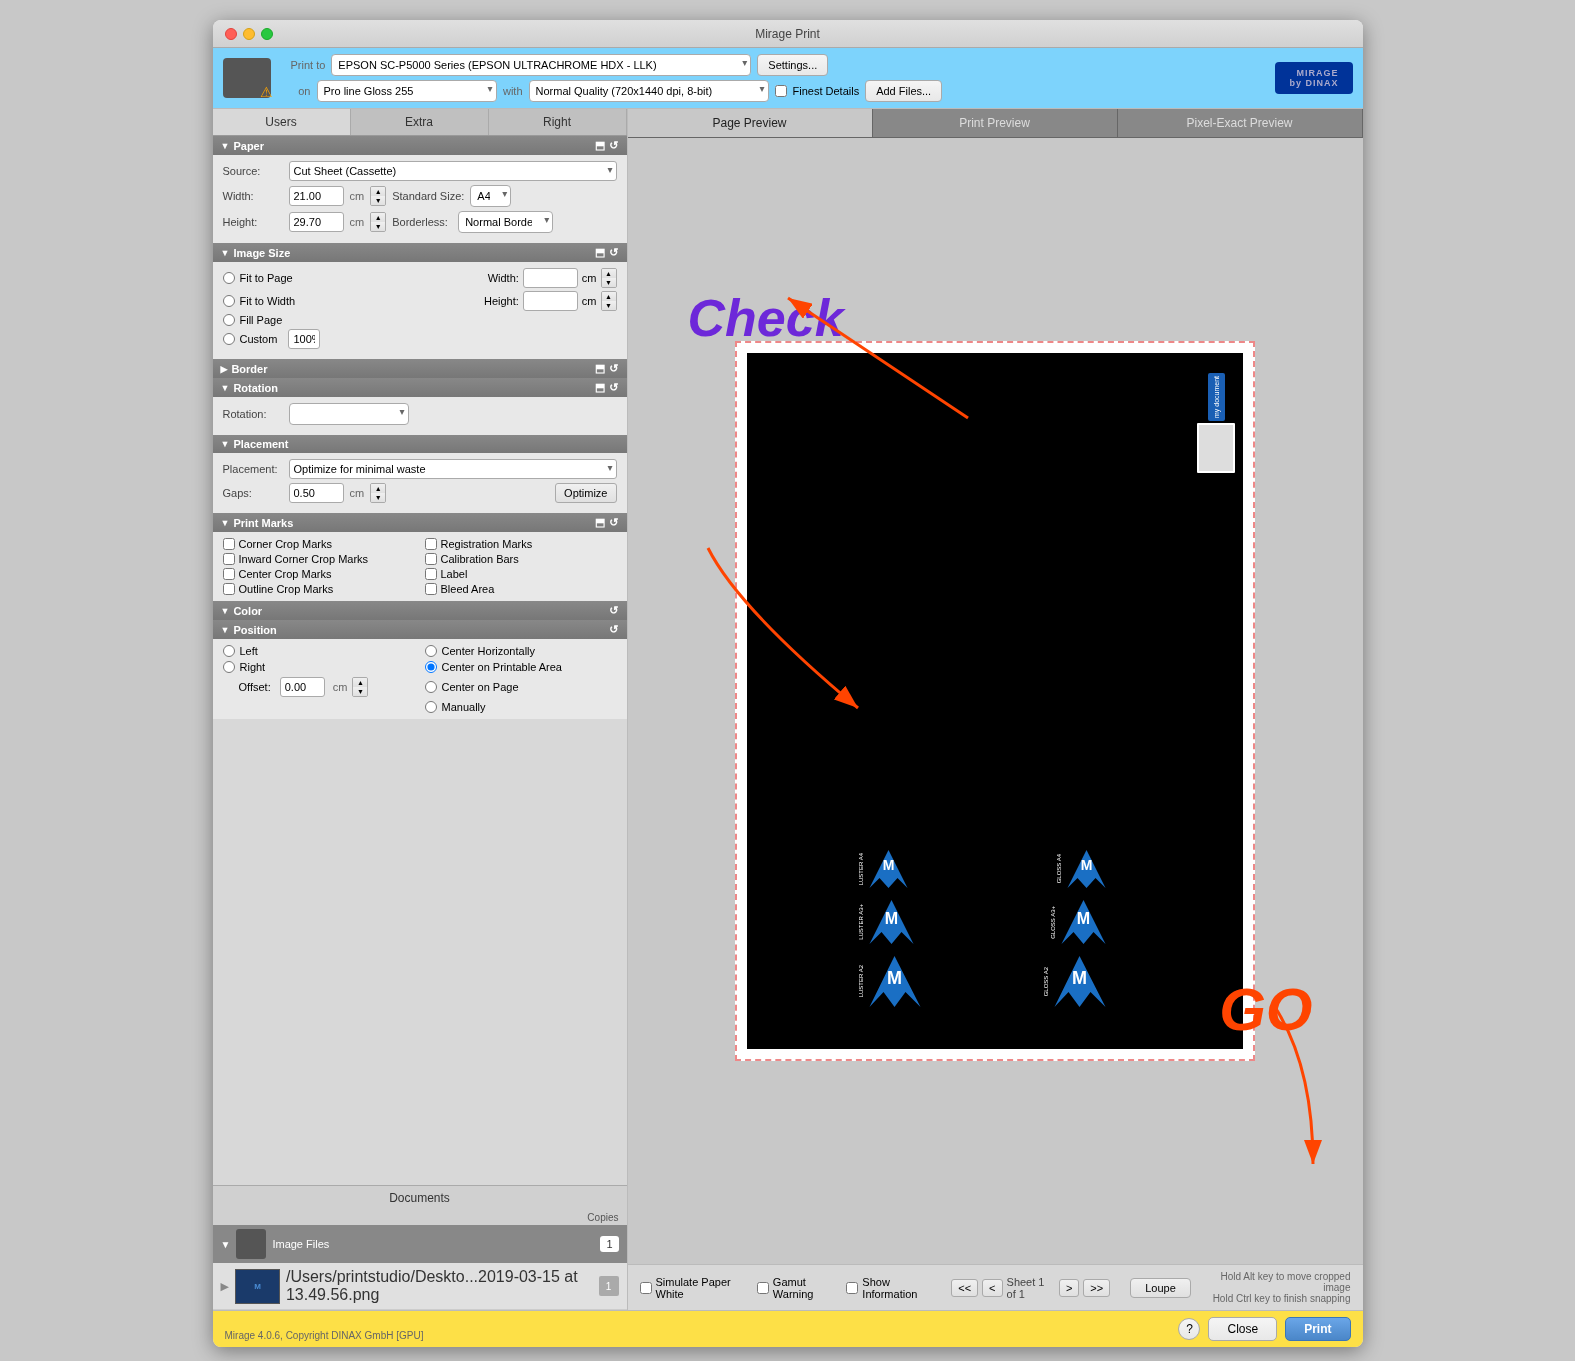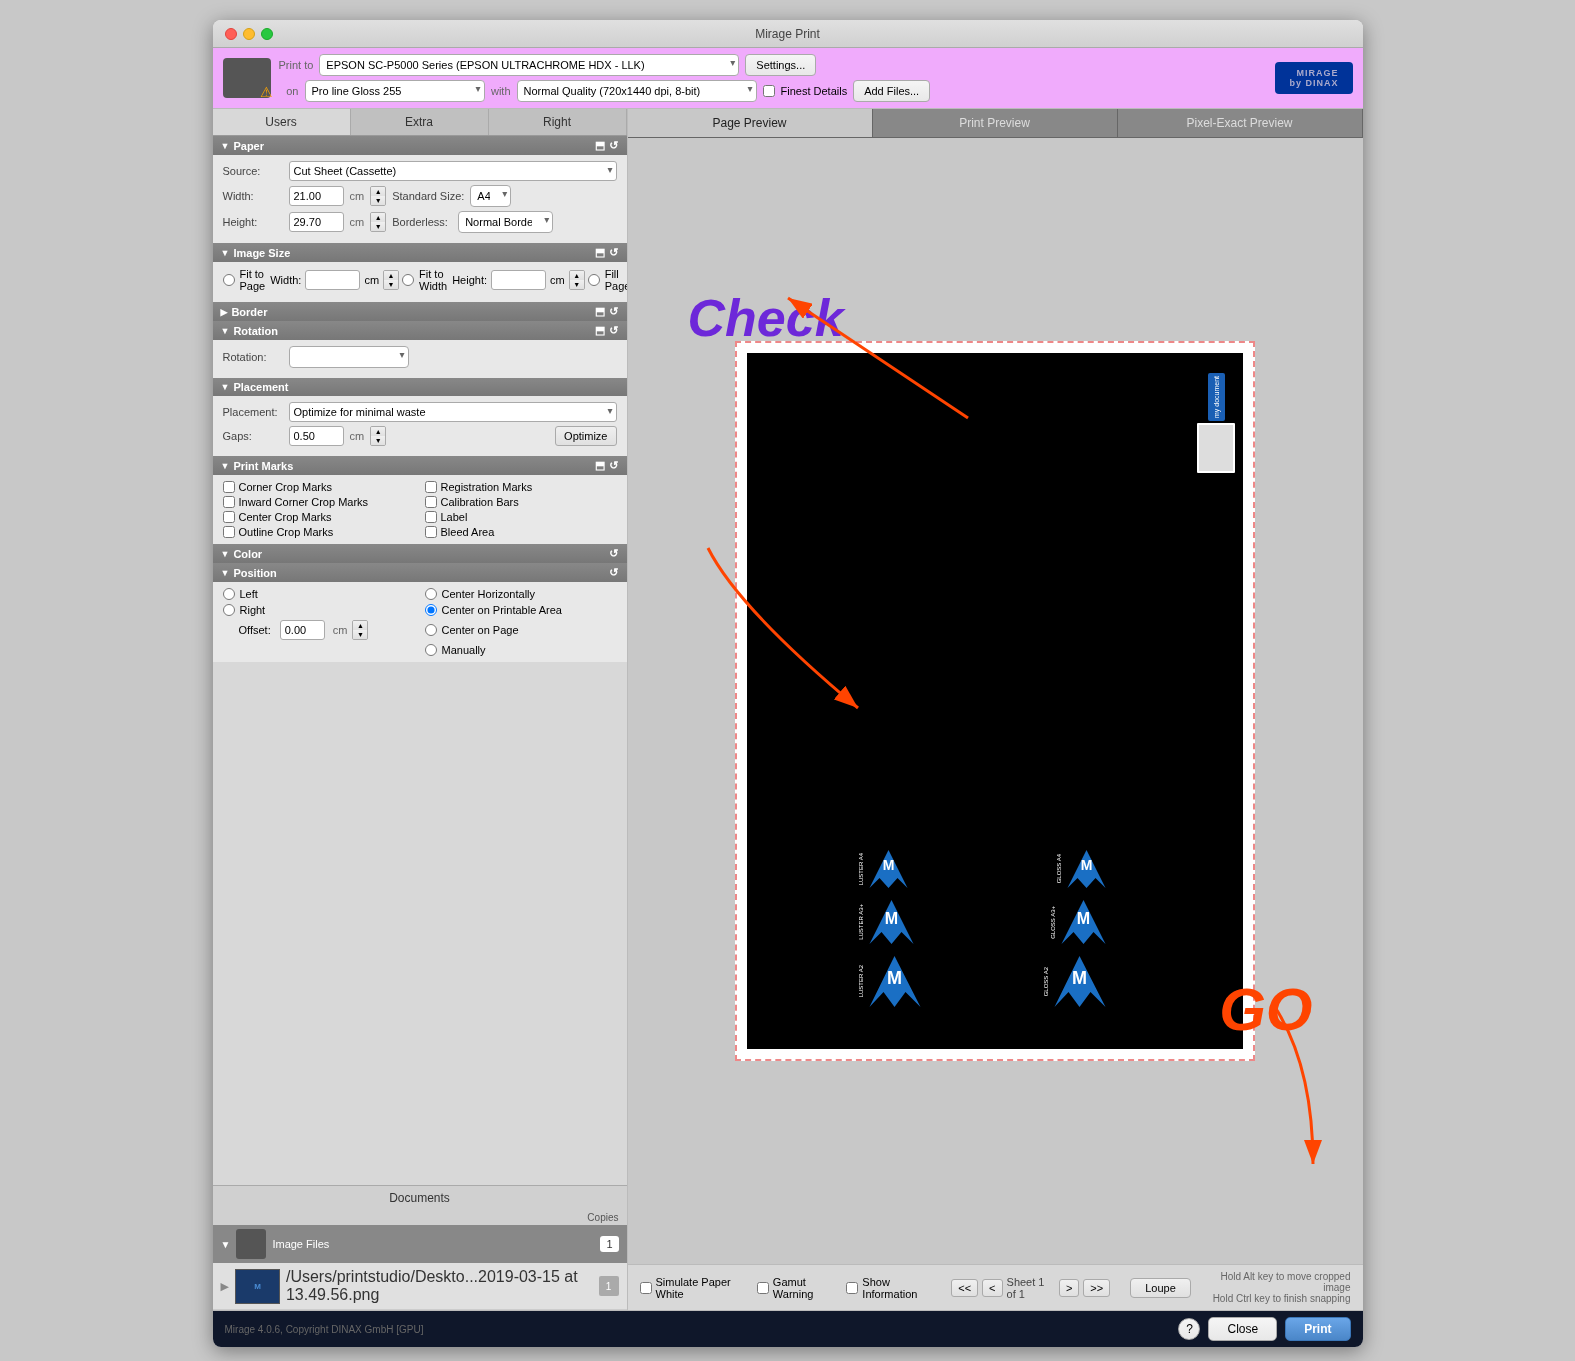--- a/index.html
+++ b/index.html
@@ -36,26 +36,26 @@
     }
     .dot.red { background: #ff5f57; border: 1px solid #e0443e; }
     .dot.yellow { background: #febc2e; border: 1px solid #d4a017; }
     .dot.green { background: #28c840; border: 1px solid #1aab29; }
     .title-bar .title {
       position: absolute; left: 50%; transform: translateX(-50%);
       font-size: 12px; color: #444; font-weight: 500;
     }
     
     .toolbar {
-      background: #f0abfc;
+      background: #7dd3fc;
       border-bottom: 1px solid #bbb;
       padding: 6px 10px;
       display: flex;
       align-items: center;
-      gap: 8px;
+      gap: 20px;
     }
     .printer-icon {
       width: 48px; height: 40px;
       background: #555;
       border-radius: 4px;
       position: relative;
       flex-shrink: 0;
     }
     .printer-icon::after {
       content: '⚠';
@@ -199,21 +199,21 @@
     }
     .stepper-btn {
       width: 14px; height: 9px;
       background: linear-gradient(to bottom, #f0f0f0, #e0e0e0);
       border: none;
       font-size: 7px;
       cursor: pointer;
       display: flex; align-items: center; justify-content: center;
       line-height: 1;
     }
-    .radio-group { display: flex; flex-direction: row; gap: 3px; }
+    .radio-group { display: flex; flex-direction: column; gap: 3px; }
     .radio-row { display: flex; align-items: center; gap: 5px; }
     .checkbox-grid {
       display: grid;
       grid-template-columns: 1fr 1fr;
       gap: 3px 10px;
     }
     .checkbox-row { display: flex; align-items: center; gap: 4px; }
     input[type="radio"], input[type="checkbox"] {
       width: 12px; height: 12px;
     }
@@ -406,25 +406,25 @@
       border-radius: 4px;
       padding: 3px 14px;
       font-size: 11px;
       cursor: pointer;
     }
     .preview-hint {
       font-size: 10px; color: #666; text-align: right;
     }
     
     .footer {
-      background: #0f172a;
+      background: #fde047;
       border-top: 1px solid #bbb;
       padding: 6px 12px;
       display: flex;
-      align-items: center;
+      align-items: flex-end;
       justify-content: space-between;
     }
     .footer-left { font-size: 10px; color: #666; }
     .footer-right { display: flex; gap: 8px; align-items: center; }
     .footer-btn {
       background: linear-gradient(to bottom, #f5f5f5, #e8e8e8);
       border: 1px solid #aaa;
       border-radius: 5px;
       padding: 4px 18px;
       font-size: 12px;

